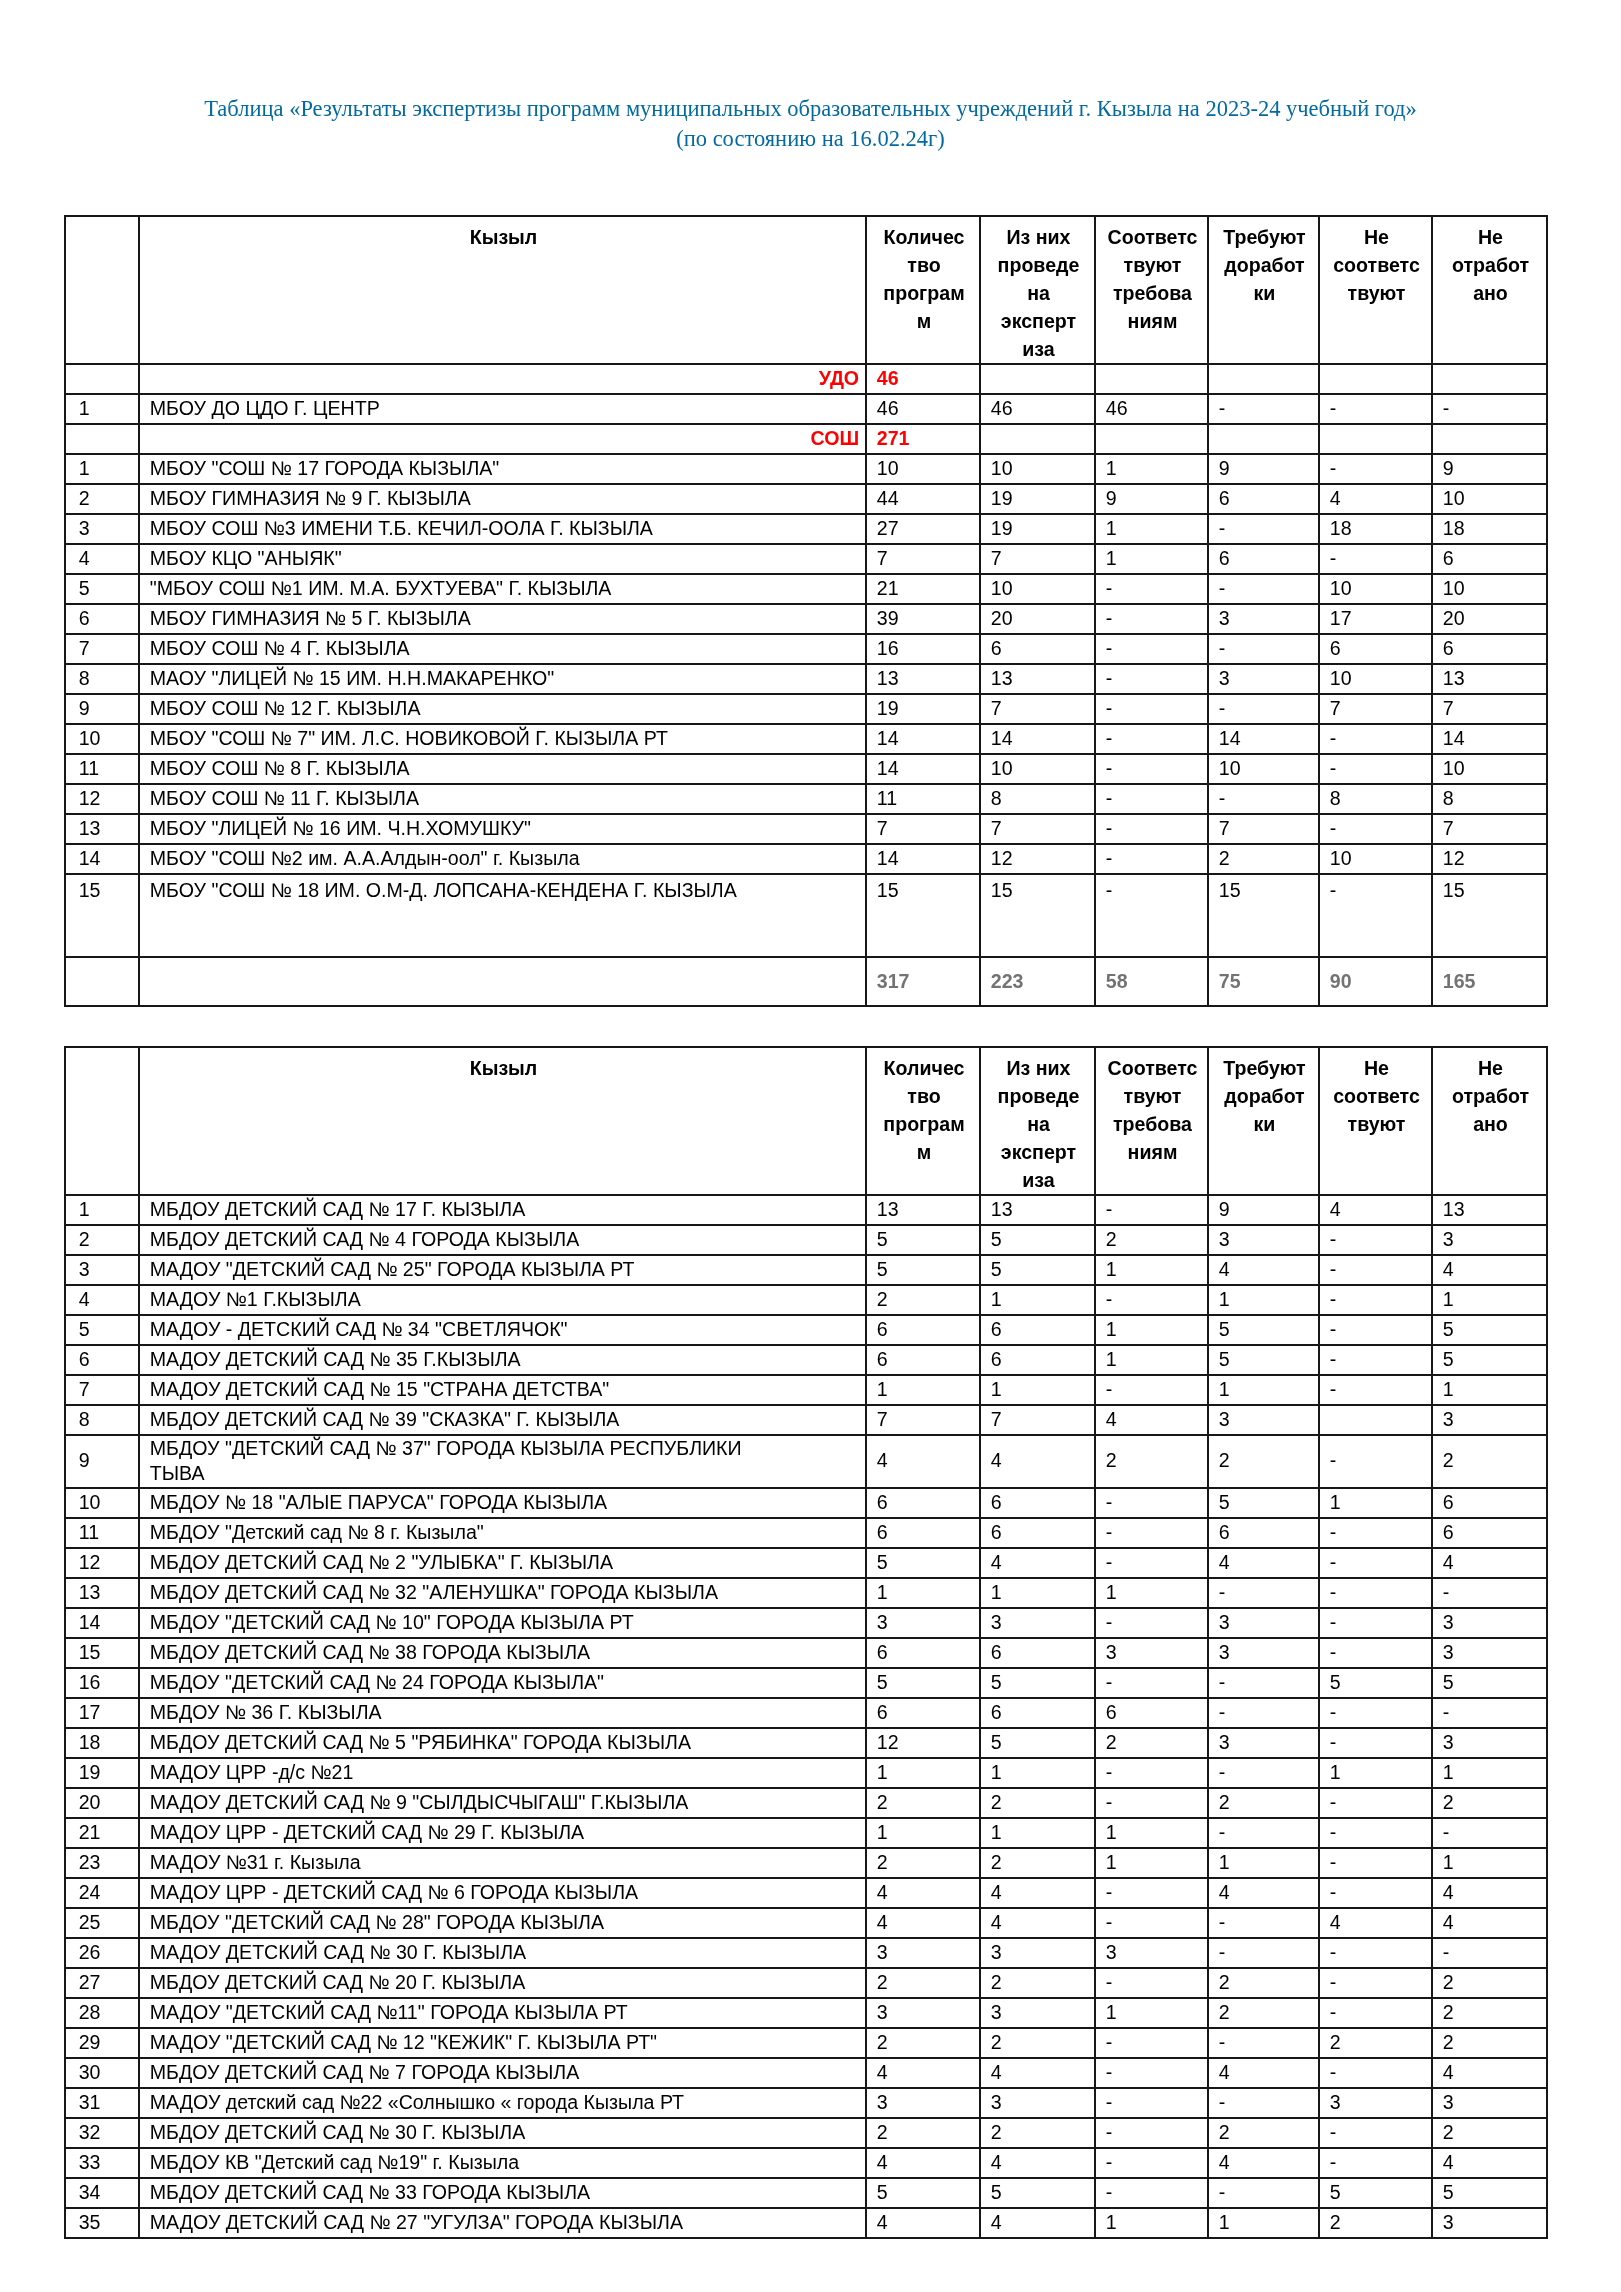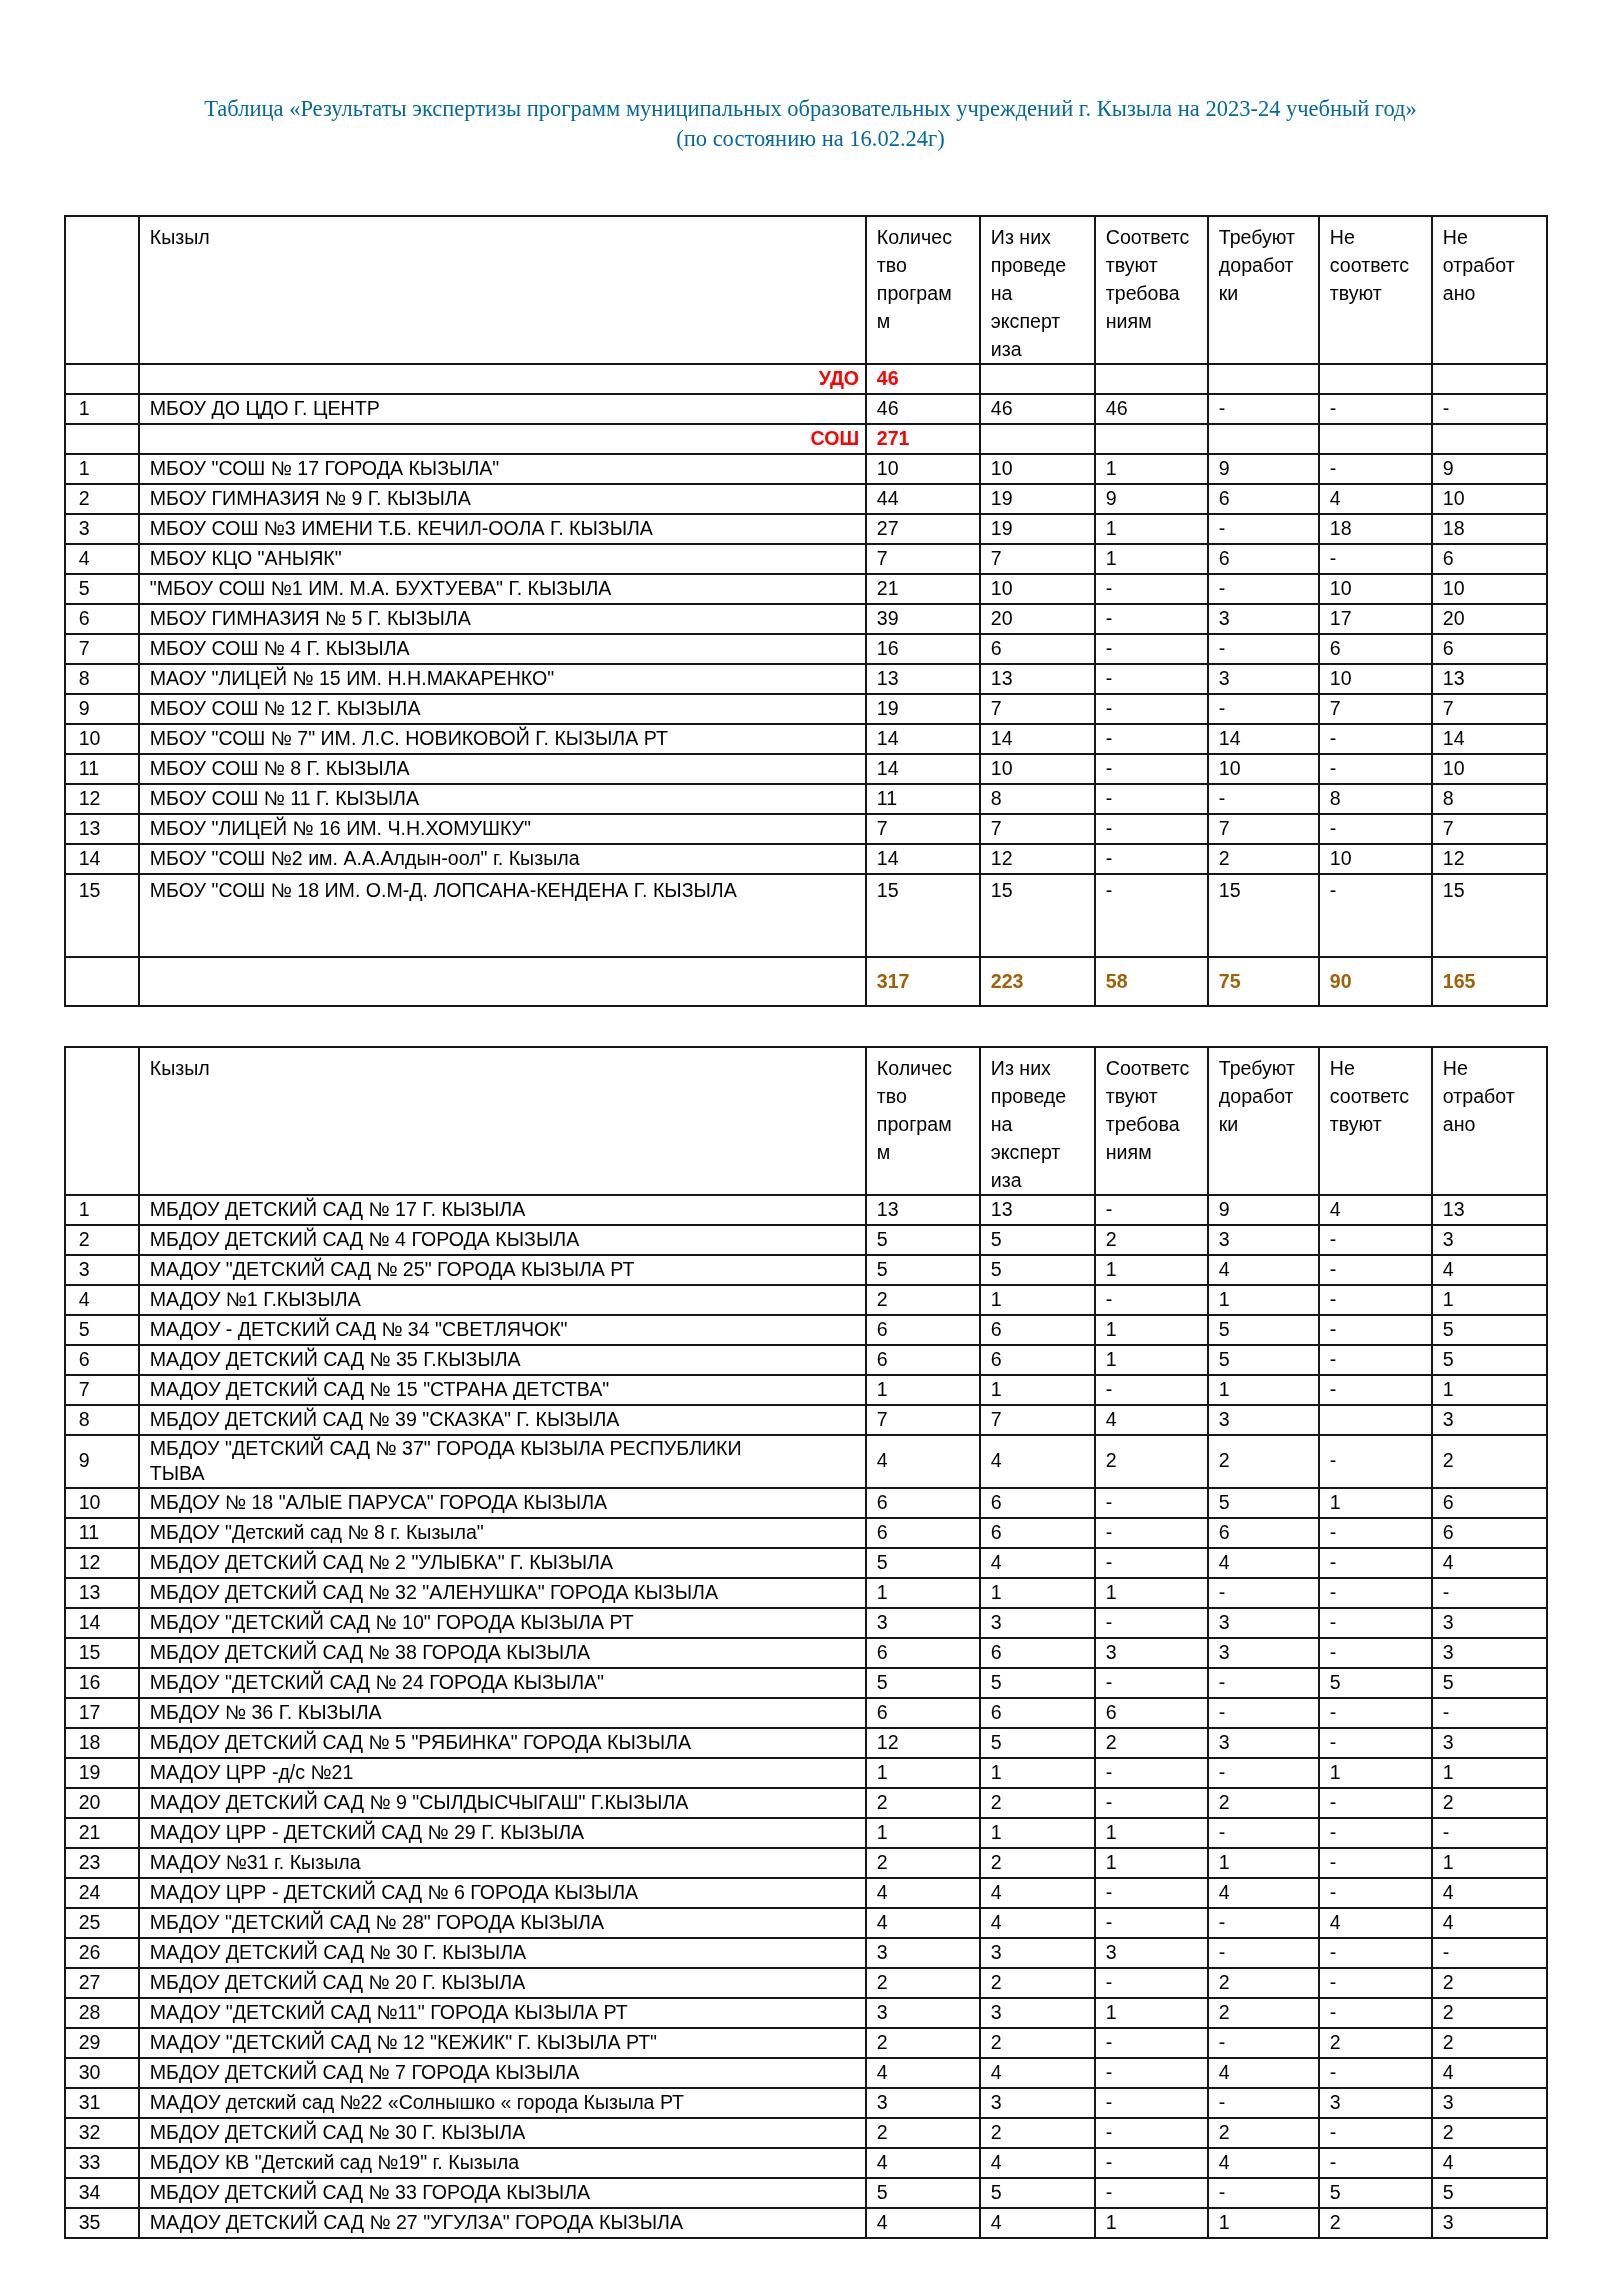--- a/index.html
+++ b/index.html
@@ -13,31 +13,31 @@
   }
   .doc{margin-left:64px;}
   table{
     border-collapse:collapse;table-layout:fixed;width:1480px;
     border:2.9px solid #171717;background:#fff;
   }
   .t1{margin-top:61px;}
   .t2{margin-top:39px;}
   th,td{border:2px solid #171717;font-size:19.6px;color:#000;overflow:hidden;}
   th{
-    font-weight:normal;text-align:left;vertical-align:top;
+    font-weight:bold;text-align:center;vertical-align:top;
     padding:5.9px 7.8px 0 9.8px;white-space:pre-line;line-height:28px;
   }
   .t1 th{height:127px;}
   .t2 th{height:112px;}
   td{height:28px;line-height:25.5px;padding:0 5.9px 0 9.8px;vertical-align:middle;}
   td.num{padding-left:12.7px;}
   td.name{white-space:pre-line;}
   tr.section td{color:#ff0000;font-weight:bold;}
   tr.section td.name{text-align:right;margin-left:12px;}
-  tr.total td{color:#a16207;font-weight:bold;}
+  tr.total td{color:#737373;font-weight:bold;}
   .t1 tr.total td{height:47px;}
   tr.tall td{height:78px;vertical-align:top;padding-top:2.9px;}
 </style>
 </head>
 <body>
 
 <div class="titles">
   <div>Таблица «Результаты экспертизы программ муниципальных образовательных учреждений г. Кызыла на 2023-24 учебный год»</div>
   <div>(по состоянию на 16.02.24г)</div>
 </div>

